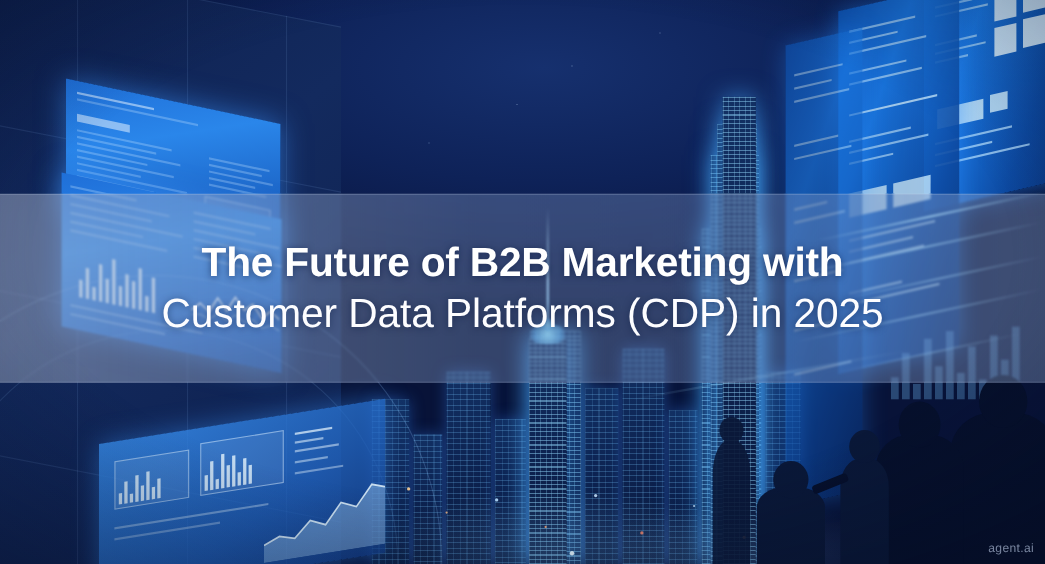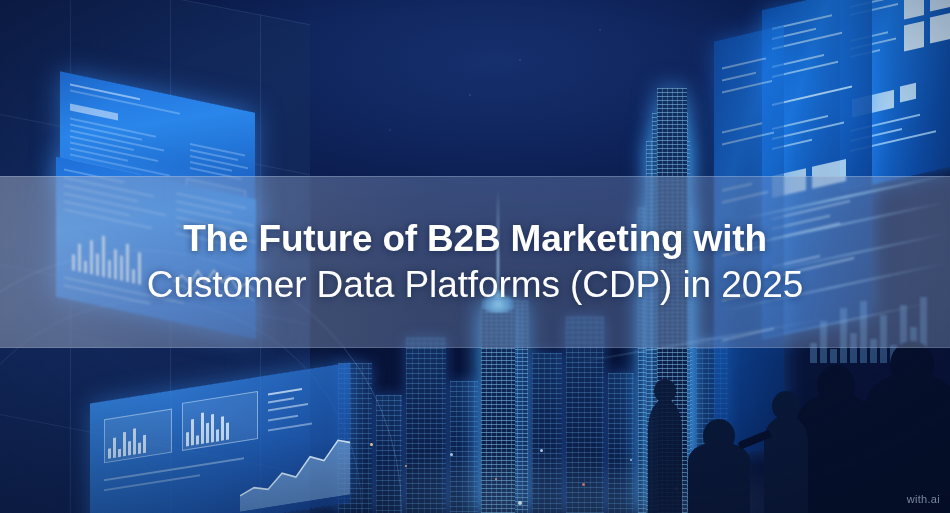--- a/index.html
+++ b/index.html
@@ -457,14 +457,14 @@
   <div class="band-edge-top"></div>
   <div class="band-edge-bot"></div>
 
   <div class="title-wrap">
     <div class="t-line1">The Future of B2B Marketing with</div>
     <div class="t-line2">Customer Data Platforms (CDP) in 2025</div>
   </div>
 
   <div class="vignette"></div>
 
-  <div class="wm">with.ai</div>
+  <div class="wm">agent.ai</div>
 </div>
 
 </body></html>

